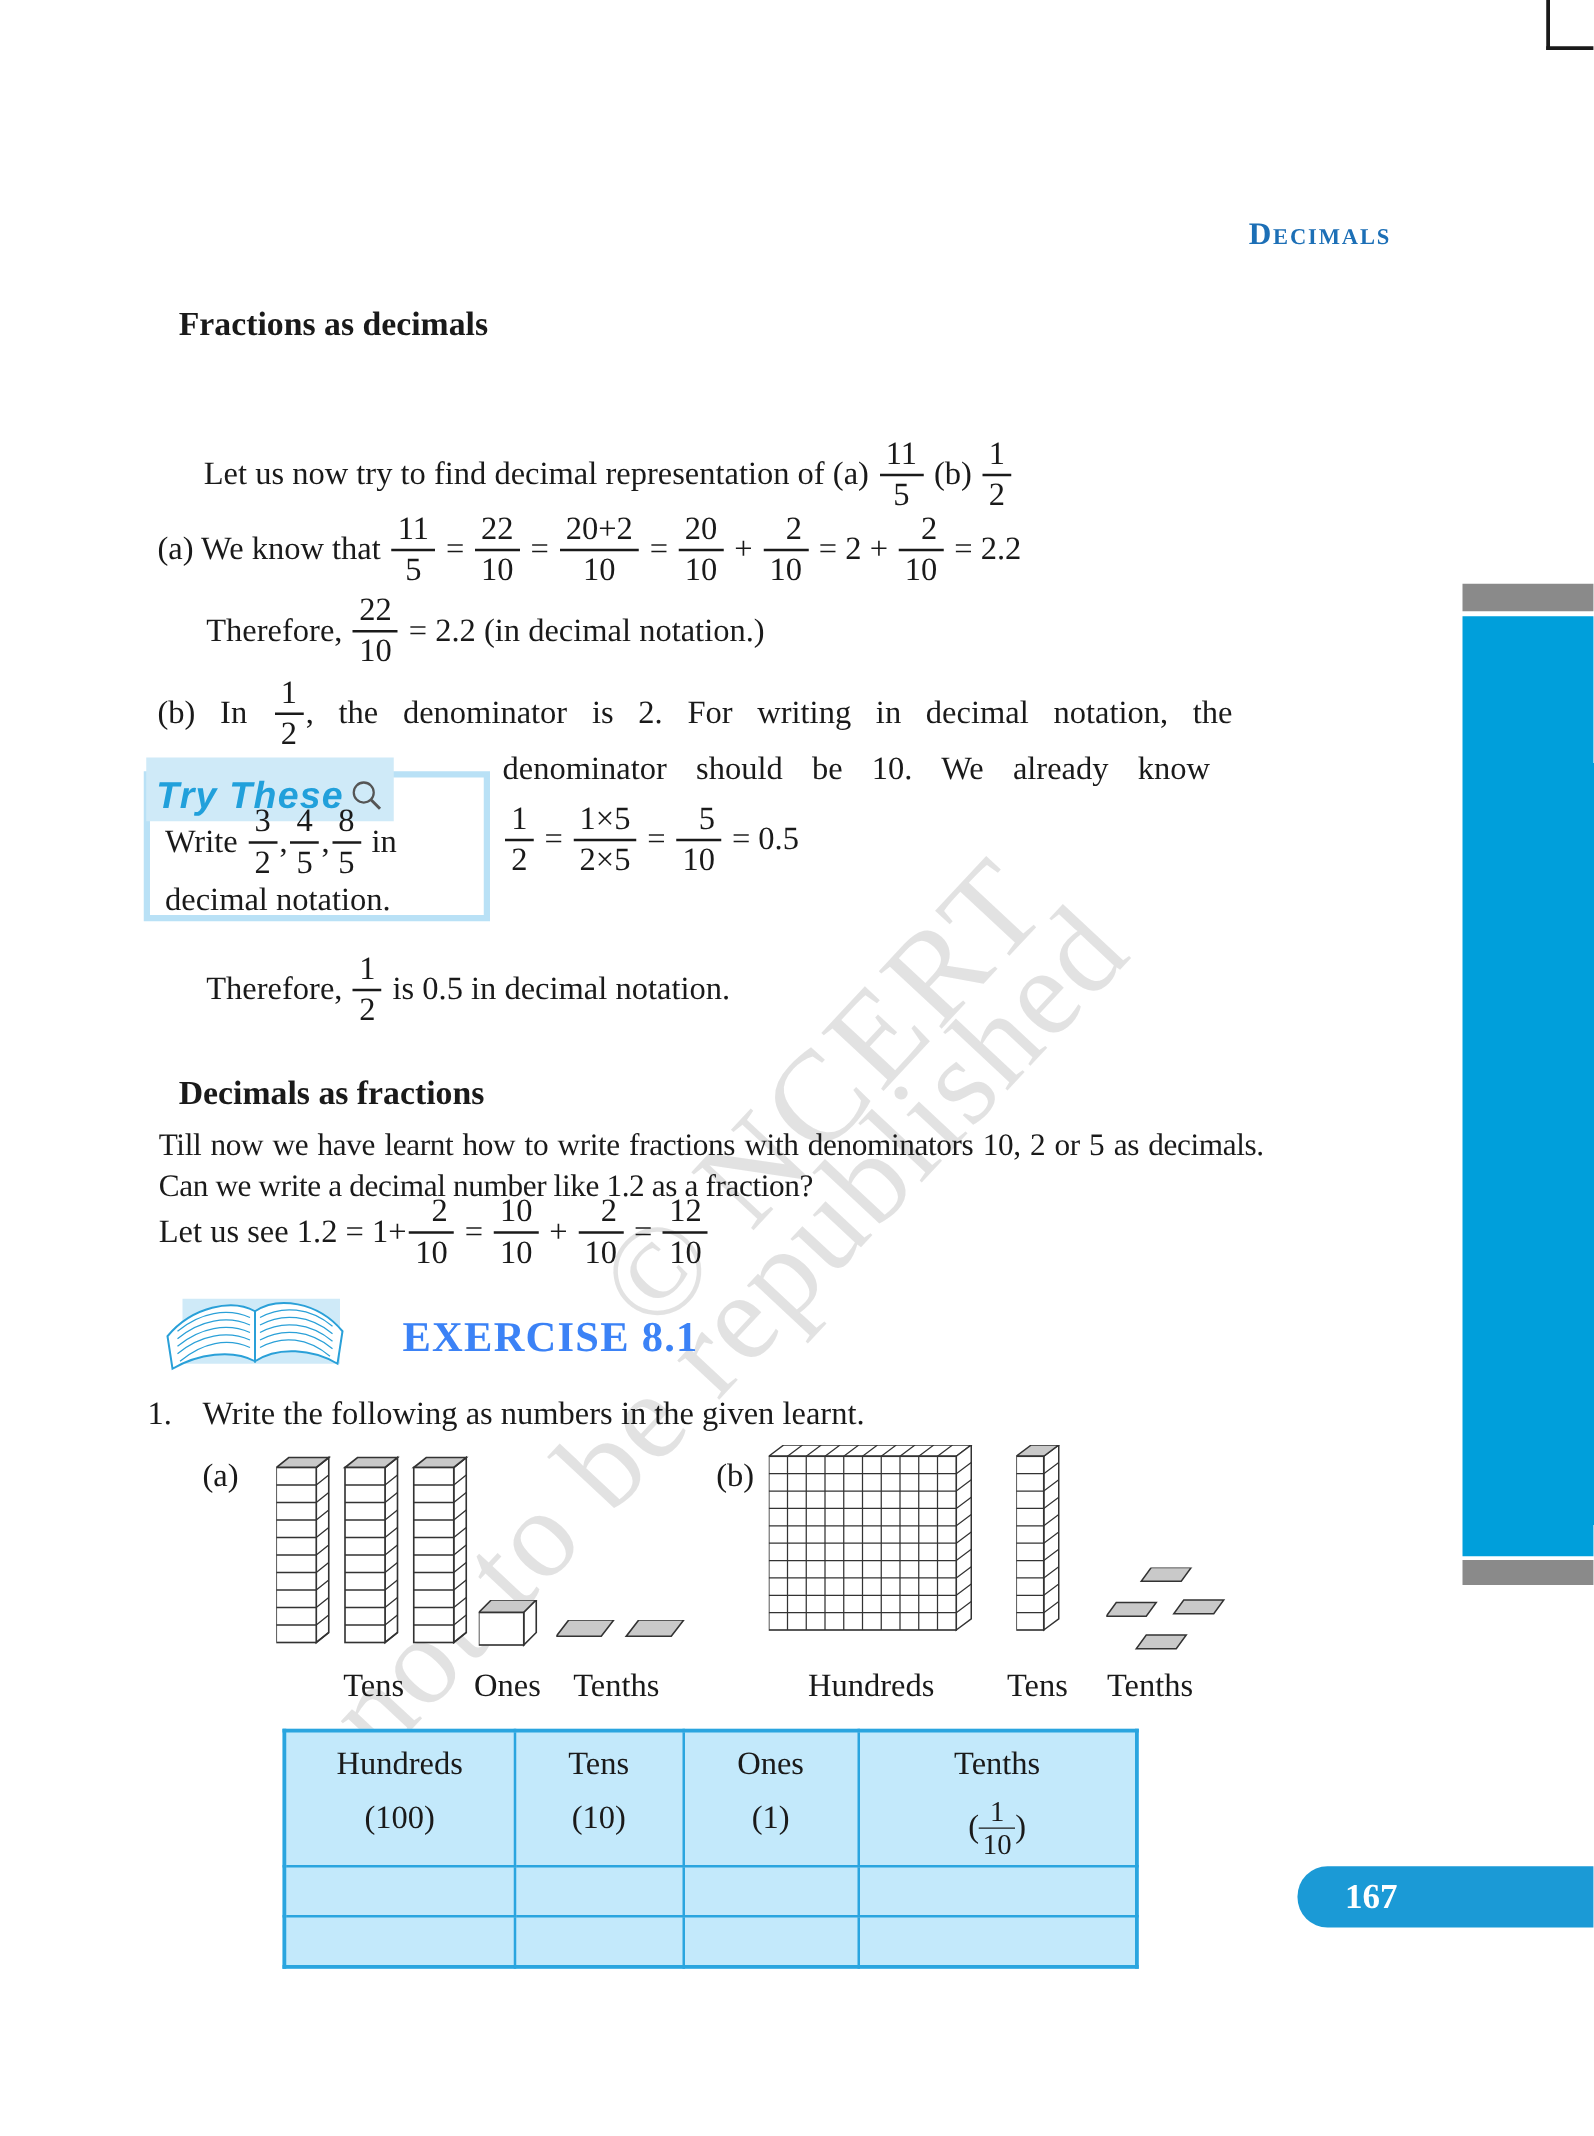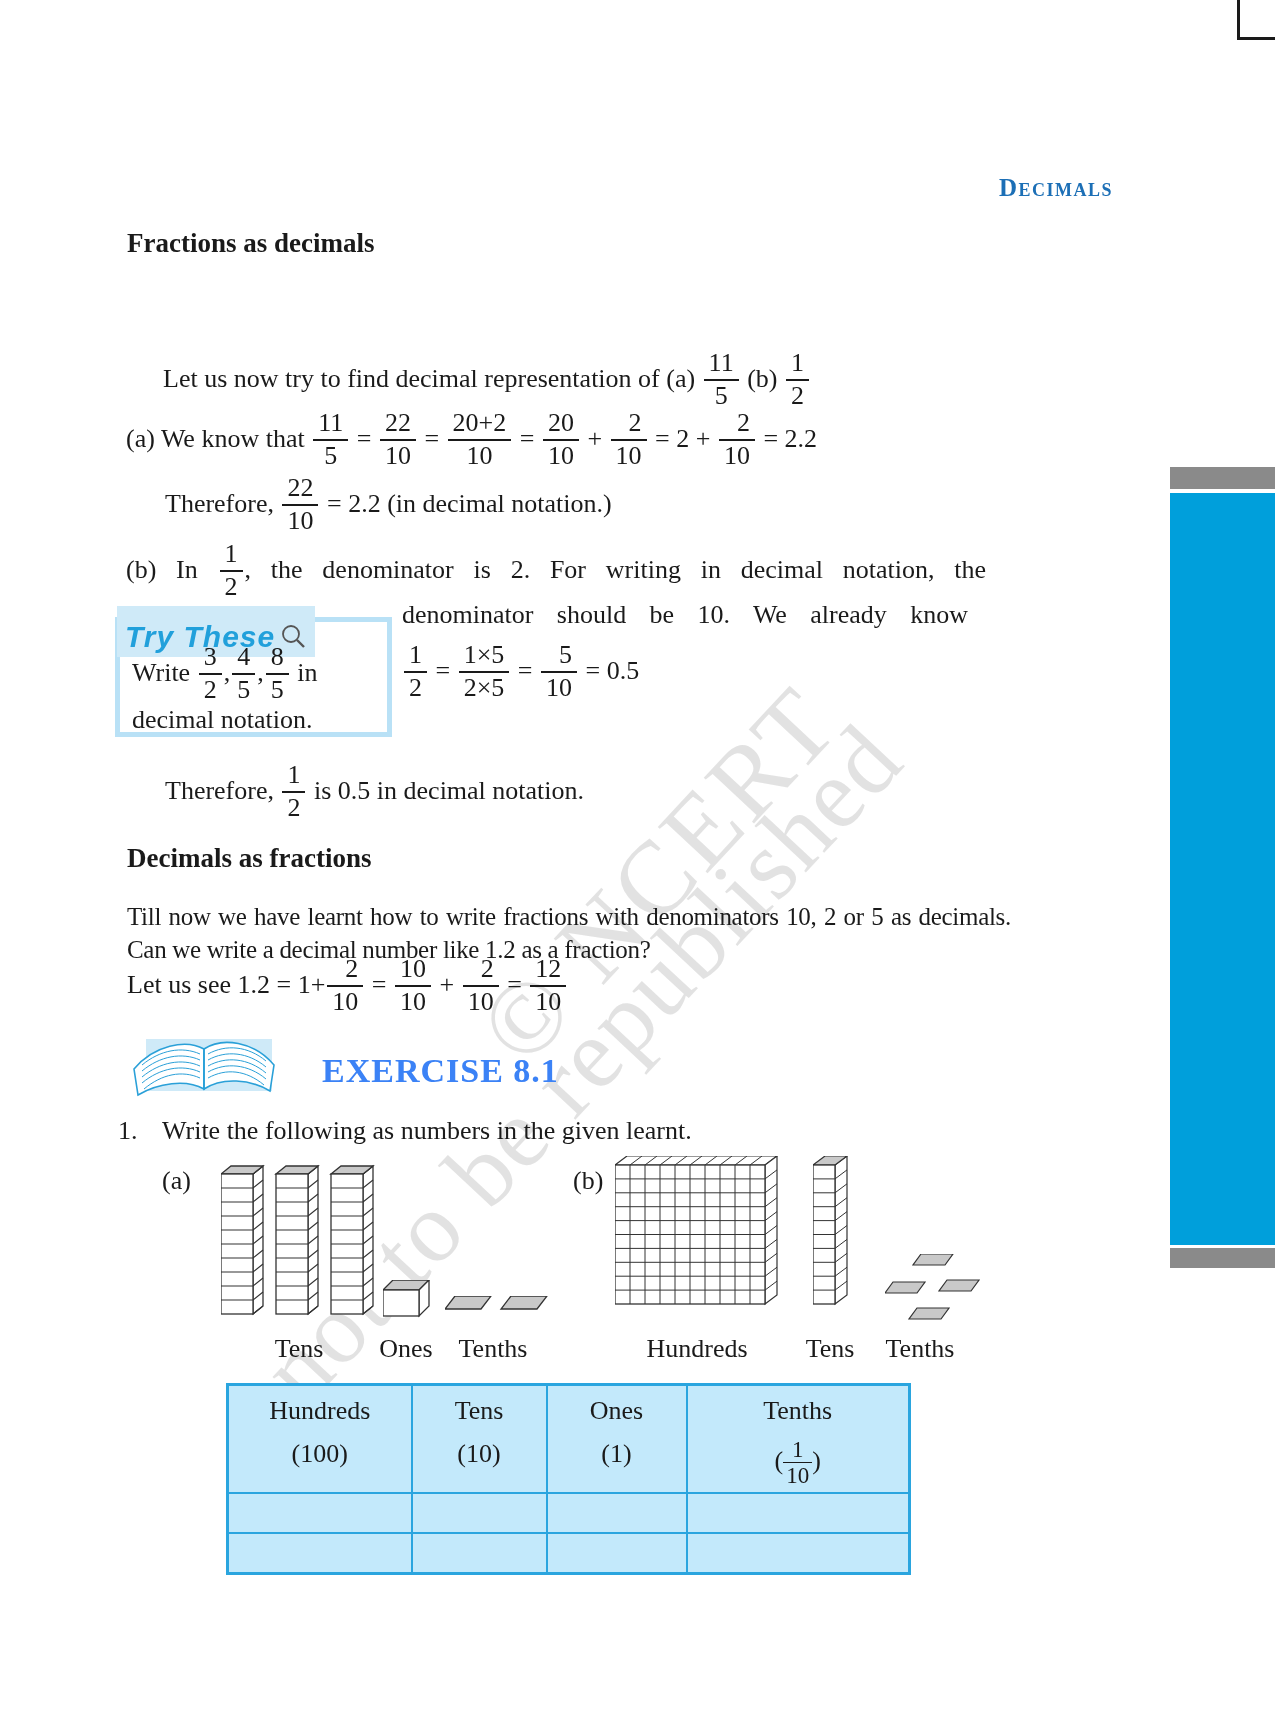--- a/index.html
+++ b/index.html
@@ -19,21 +19,21 @@
   .bar-gray-bottom{top:1248px;height:20px;background:#8a8a8a;}
   .runhead{position:absolute;top:174px;right:162px;z-index:2;font-weight:bold;color:#1c6fb6;
            font-variant:small-caps;font-size:25px;letter-spacing:1.5px;}
   .badge{position:absolute;right:0;top:1493px;width:237px;height:49px;background:#1b9ad6;
          border-radius:24px 0 0 24px;z-index:2;color:#fff;font-weight:bold;font-size:28px;
          line-height:49px;padding-left:38px;box-sizing:border-box;}
   .footer{position:absolute;left:0;top:1644px;width:1275px;text-align:center;z-index:2;
           font-family:"Liberation Sans",sans-serif;font-size:20px;color:#111;}
   
   .blk{position:absolute;z-index:2;}
-  h3.head{margin:0;font-size:27px;font-weight:bold;}
+  h3.head{margin:16px;font-size:27px;font-weight:bold;}
   .para{font-size:25px;line-height:33px;text-align:justify;letter-spacing:-0.2px;}
   .ml{font-size:26px;white-space:nowrap;}
   .ml.wrap{white-space:normal;}
   .jlast{text-align:justify;text-align-last:justify;white-space:normal;}
   .frac{display:inline-block;vertical-align:middle;text-align:center;line-height:1.02;
         margin:0 2px;position:relative;top:-2px;}
   .frac .num{display:block;padding:0 5px 2px;text-align:right;}
   .frac .den{display:block;border-top:2px solid #1a1a1a;padding:2px 5px 0;}
   
   .trybox{position:absolute;left:115px;top:617px;width:277px;height:120px;z-index:2;
@@ -272,14 +272,15 @@
     </tr>
     <tr class="row-empty">
       <td></td>
           <td></td>
           <td></td>
           <td></td>
     </tr>
   </tbody>
     </table>
 
+  <div class="badge">167</div>
 
 </div>
 
 </body></html>

